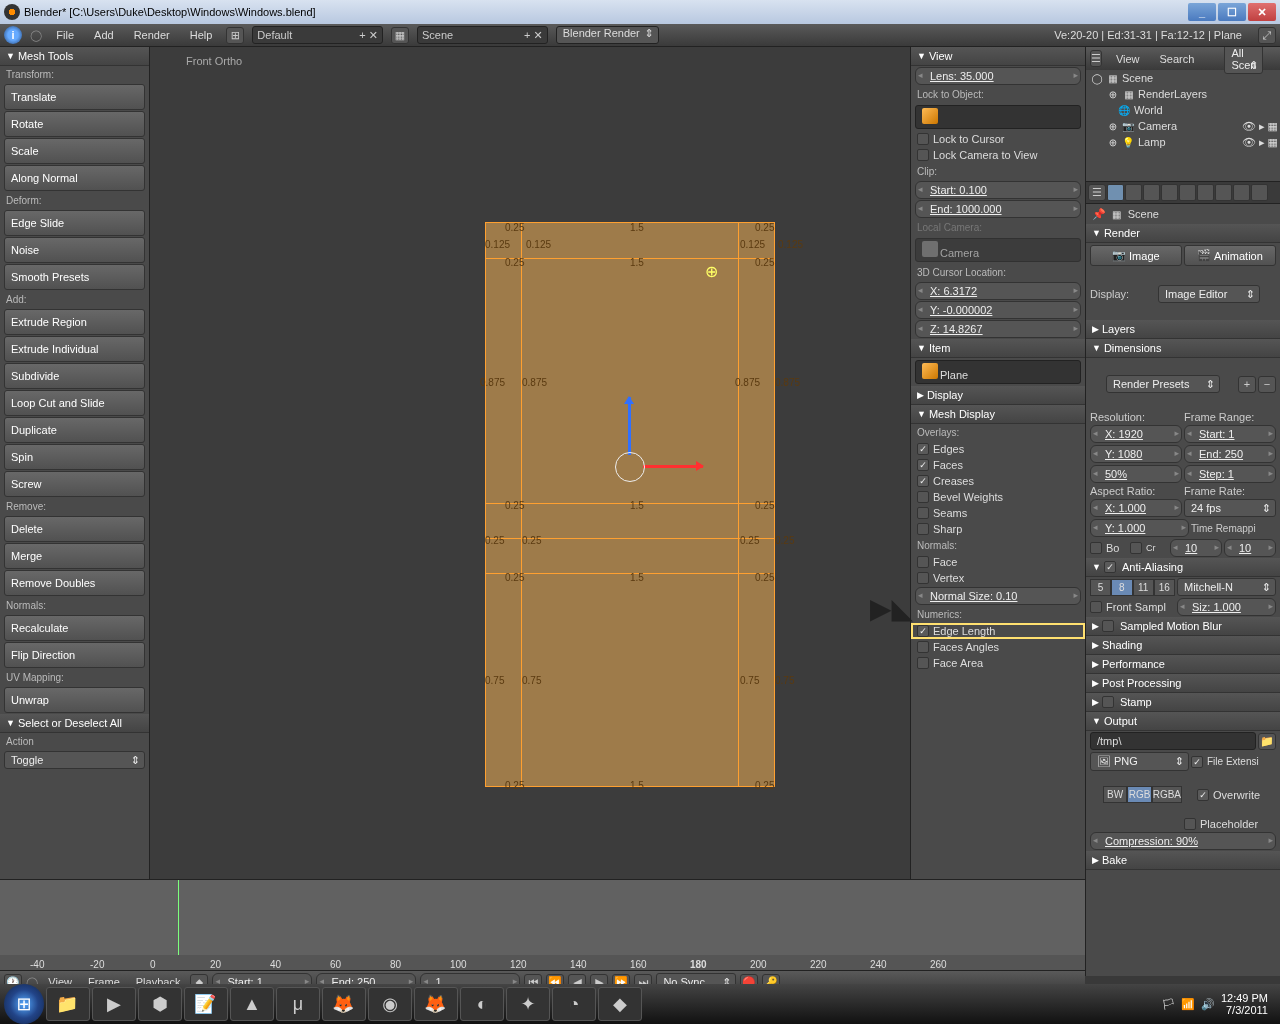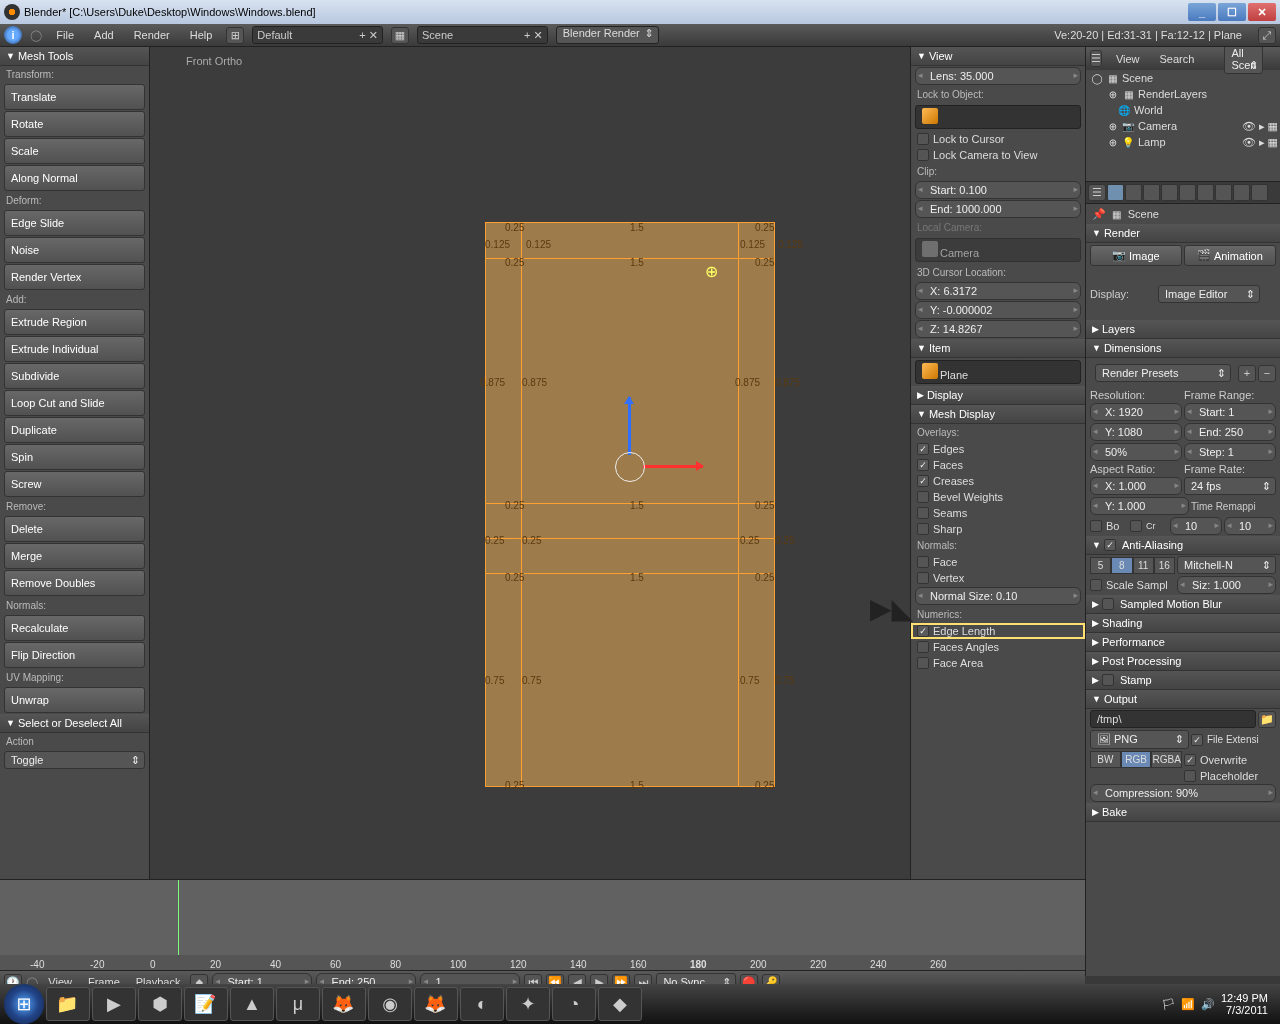--- a/index.html
+++ b/index.html
@@ -25,21 +25,21 @@
 .npanel { width:175px; background:#4a4a4a; border-left:1px solid #222; overflow-y:auto;}
 .outliner-props { width:195px; background:#4a4a4a; border-left:1px solid #222; display:flex; flex-direction:column;}
 .panel-header { background:linear-gradient(#555,#444); padding:3px 6px; color:#fff; border-bottom:1px solid #333; display:flex; align-items:center; gap:3px;}
 .panel-header::before{content:"▼"; font-size:9px;}
 .panel-header.collapsed::before{content:"▶";}
 .section-label { padding:3px 6px; color:#bbb; font-size:10px;}
 .tool-btn { display:block; width:calc(100% - 8px); margin:1px 4px; background:linear-gradient(#686868,#515151); border:1px solid #333; border-radius:3px; padding:6px 6px; color:#fff; text-align:left; cursor:pointer;}
 .num-field { background:#555; border:1px solid #333; border-radius:6px; padding:2px 6px; color:#eee; display:flex; justify-content:space-between; margin:1px 4px; position:relative;}
 .num-field::before{content:"◂";position:absolute;left:2px;color:#888;font-size:9px;}
 .num-field::after{content:"▸";position:absolute;right:2px;color:#888;font-size:9px;}
-.num-field span{padding:0 8px;}
+.num-field span{padding:0 8px;text-decoration:underline;}
 .text-field { background:#333; border:1px solid #222; border-radius:3px; padding:2px 6px; margin:2px 4px; color:#ddd;}
 .dropdown { background:#555; border:1px solid #333; border-radius:3px; padding:2px 6px; margin:1px 4px; color:#eee; position:relative;}
 .dropdown::after{content:"⇕";position:absolute;right:4px;}
 .chk { display:flex; align-items:center; gap:4px; padding:2px 6px; color:#ddd;}
 .chk-box{width:12px;height:12px;border:1px solid #333;background:#555;border-radius:2px;display:inline-flex;align-items:center;justify-content:center;font-size:9px;}
 .chk-box.checked{background:#5a5a5a;}
 .chk-box.checked::after{content:"✓";color:#eee;}
 .item-icon { display:inline-block;width:16px;height:16px;background:linear-gradient(135deg,#fb5,#c70);border-radius:2px;margin-right:2px;}
 
 .vp-label { position:absolute; top:8px; left:36px; color:#aaa;}
@@ -128,21 +128,21 @@
   <div class="toolshelf">
     <div class="panel-header">Mesh Tools</div>
     <div class="section-label">Transform:</div>
     <div class="tool-btn">Translate</div>
     <div class="tool-btn">Rotate</div>
     <div class="tool-btn">Scale</div>
     <div class="tool-btn">Along Normal</div>
     <div class="section-label">Deform:</div>
     <div class="tool-btn">Edge Slide</div>
     <div class="tool-btn">Noise</div>
-    <div class="tool-btn">Render Vertex</div>
+    <div class="tool-btn">Smooth Presets</div>
     <div class="section-label">Add:</div>
     <div class="tool-btn">Extrude Region</div>
     <div class="tool-btn">Extrude Individual</div>
     <div class="tool-btn">Subdivide</div>
     <div class="tool-btn">Loop Cut and Slide</div>
     <div class="tool-btn">Duplicate</div>
     <div class="tool-btn">Spin</div>
     <div class="tool-btn">Screw</div>
     <div class="section-label">Remove:</div>
     <div class="tool-btn">Delete</div>
@@ -392,21 +392,21 @@
         <div class="big-btn">📷 <span>Image</span></div>
         <div class="big-btn">🎬 <span>Animation</span></div>
       </div>
       <div class="prop-row">
           <span style="width:50px">Display:</span>
           <div class="dropdown" style="flex:1;margin:16px">Image Editor</div>
         </div>
       <div class="panel-header collapsed">Layers</div>
       <div class="panel-header">Dimensions</div>
       <div class="prop-row">
-          <div class="dropdown" style="flex:1;margin:5px">Render Presets</div>
+          <div class="dropdown" style="flex:1;margin:16px">Render Presets</div>
           <span class="hdr-ico">+</span>
           <span class="hdr-ico">−</span>
         </div>
       <div class="prop-row">
           <span style="flex:1">Resolution:</span>
           <span style="flex:1">Frame Range:</span>
         </div>
       <div class="prop-row">
           <div class="num-field">
             <span>X: 1920</span>
@@ -472,21 +472,21 @@
           <div class="seg">5</div>
           <div class="seg active">8</div>
           <div class="seg">11</div>
           <div class="seg">16</div>
         </div>
         <div class="dropdown" style="flex:1;margin:0">Mitchell-N</div>
       </div>
       <div class="prop-row">
         <div class="chk" style="flex:1;padding:0">
             <span class="chk-box"></span>
-            <span>Scale Sampl</span>
+            <span>Front Sampl</span>
           </div>
         <div class="num-field" style="flex:1">
             <span>Siz: 1.000</span>
           </div>
       </div>
       <div class="panel-header collapsed">
           <span class="chk-box" style="margin-right:3px"></span>
           <span>Sampled Motion Blur</span>
         </div>
       <div class="panel-header collapsed">Shading</div>
@@ -502,21 +502,21 @@
           <span class="hdr-ico">📁</span>
         </div>
       <div class="prop-row">
         <div class="dropdown" style="flex:1;margin:0">🖼 <span>PNG</span></div>
         <div class="chk" style="flex:1;padding:0">
             <span class="chk-box checked"></span>
             <span style="font-size:10px">File Extensi</span>
           </div>
       </div>
       <div class="prop-row">
-        <div class="aa-btns" style="flex:1;margin:0">
+        <div class="aa-btns" style="flex:1;margin:13px">
           <div class="seg">BW</div>
           <div class="seg active">RGB</div>
           <div class="seg">RGBA</div>
         </div>
         <div class="chk" style="flex:1;padding:0">
             <span class="chk-box checked"></span>
             <span>Overwrite</span>
           </div>
       </div>
       <div class="prop-row">

